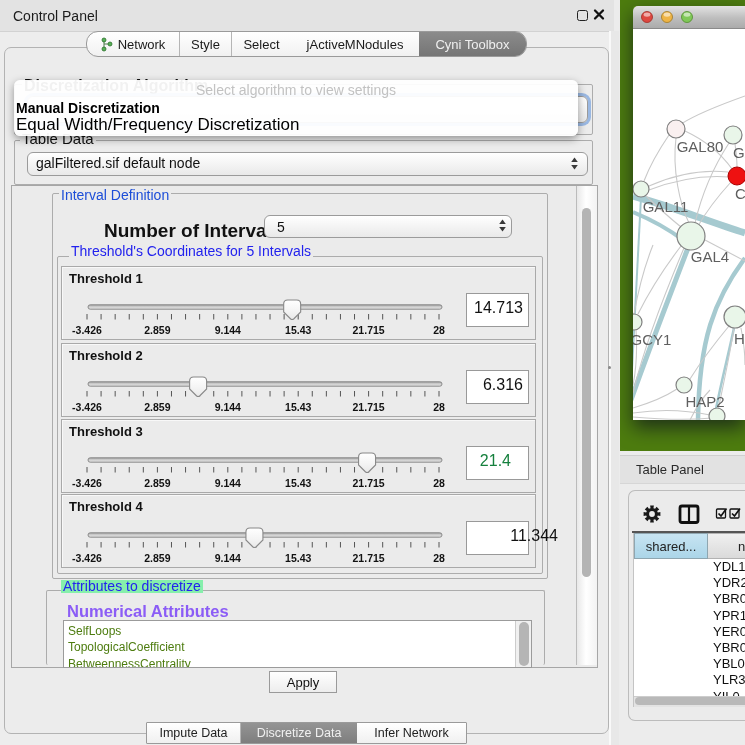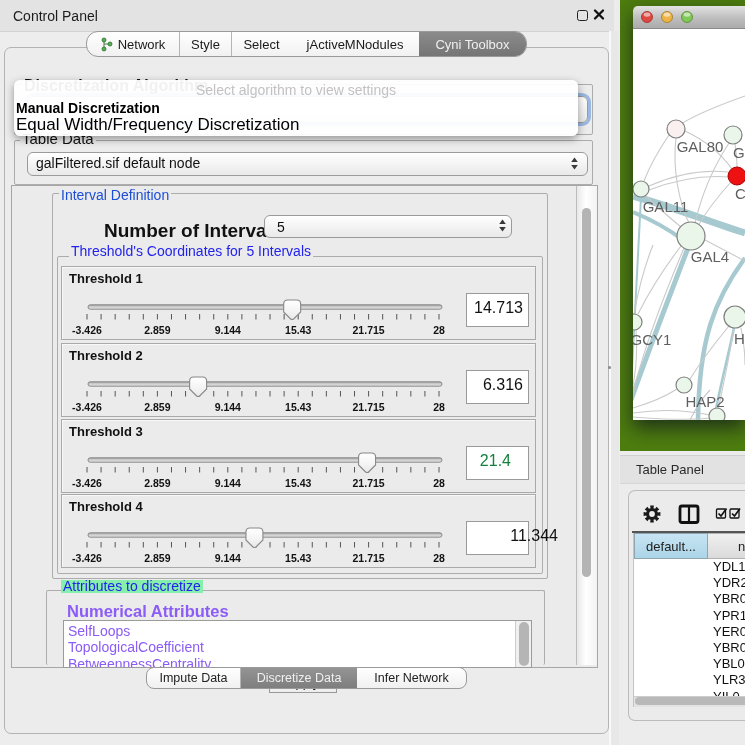--- a/index.html
+++ b/index.html
@@ -239,28 +239,28 @@
     <text x="368.6" y="562" font-size="10.5" font-weight="bold" fill="#111" text-anchor="middle" font-family="Liberation Sans">21.715</text>
     <text x="439" y="562" font-size="10.5" font-weight="bold" fill="#111" text-anchor="middle" font-family="Liberation Sans">28</text>
     <path d="M 245.9375357983835 532 Q 245.9375357983835 528 249.9375357983835 528 L 258.93753579838346 528 Q 262.93753579838346 528 262.93753579838346 532 L 262.93753579838346 540 L 255.9375357983835 547 Q 254.4375357983835 548 252.9375357983835 547 L 245.9375357983835 540 Z" fill="url(#thumbg)" stroke="#888888" stroke-width="1.1"></path>
   </svg>
 
 <div class="grp" style="left:46px;top:590px;width:497px;height:74px;border-bottom:none;"></div>
 <div class="grplbl" style="left:61px;top:580px;font-size:14px;color:#2222ee;background:#86efac;">Attributes to discretize</div>
 <div class="abs" style="left:67px;top:602px;font-size:16.5px;font-weight:bold;color:#8b5cf6;text-align:right;">Numerical Attributes</div>
 
 <div class="abs" style="left:63px;top:620px;width:467px;height:46px;background:#ffffff;border:1px solid #9b9b9b;overflow:hidden;">
-  <div style="position:absolute;left:4px;top:2px;font-size:14px;color:#8b5cf6;line-height:16.4px;">SelfLoops<br>TopologicalCoefficient<br>BetweennessCentrality</div>
+  <div style="position:absolute;left:4px;top:2px;font-size:12px;color:#4d7c0f;line-height:16.4px;">SelfLoops<br>TopologicalCoefficient<br>BetweennessCentrality</div>
   <div style="position:absolute;right:0;top:0;width:15px;height:46px;background:#f0f0f0;border-left:1px solid #ccc;"></div>
   <div style="position:absolute;right:2px;top:1px;width:10px;height:44px;background:#b5b5b5;border-radius:5px;"></div>
 </div>
 
 <div class="abs" style="left:269px;top:671px;width:66px;height:20px;border:1px solid #9a9a9a;border-radius:0;background:linear-gradient(#ffffff,#ededed);display:flex;align-items:center;justify-content:center;font-size:13px;color:#111;">Apply</div>
 
-<div class="abs" style="left:146px;top:667px;width:319px;height:20px;border:1px solid #9a9a9a;border-radius:8px;background:linear-gradient(#ffffff,#f0f0f0);overflow:hidden;display:flex;">
+<div class="abs" style="left:146px;top:722px;width:319px;height:20px;border:1px solid #9a9a9a;border-radius:1px;background:linear-gradient(#ffffff,#f0f0f0);overflow:hidden;display:flex;">
   <div style="width:93px;border-right:1px solid #b5b5b5;display:flex;align-items:center;justify-content:center;font-size:12.5px;color:#222;">Impute Data</div>
   <div style="width:116px;background:linear-gradient(#949494,#7e7e7e);display:flex;align-items:center;justify-content:center;font-size:12.5px;color:#f0f0f0;">Discretize Data</div>
   <div style="flex:1;display:flex;align-items:center;justify-content:center;font-size:12.5px;color:#222;">Infer Network</div>
 </div>
 
 <div class="abs" style="left:14px;top:80px;width:564px;height:56px;background:rgba(255,255,255,0.94);border-radius:6px;box-shadow:0 3px 9px rgba(0,0,0,0.38);"></div>
 <div class="abs" style="left:196px;top:82px;font-size:14px;color:#c2c2c2;">Select algorithm to view settings</div>
 <div class="abs" style="left:16px;top:100px;font-size:14px;font-weight:bold;color:#000;">Manual Discretization</div>
 <div class="abs" style="left:16px;top:115px;font-size:17px;color:#000;">Equal Width/Frequency Discretization</div>
 
@@ -347,21 +347,21 @@
   <g stroke="#111" fill="none">
     <rect x="88.5" y="19" width="9" height="9" rx="1" stroke-width="1.3"></rect>
     <path d="M90.5 23.5 L93 26 L98.5 18.5" stroke-width="1.7"></path>
     <rect x="102" y="19" width="9" height="9" rx="1" stroke-width="1.3"></rect>
     <path d="M104 23.5 L106.5 26 L112 18.5" stroke-width="1.7"></path>
   </g>
 </svg>
 
 <div class="abs" style="left:632px;top:531px;width:113px;height:2px;background:#555555;"></div>
 <div class="abs" style="left:633px;top:533px;width:112px;height:174px;background:#ffffff;border-left:1px solid #c4c4c4;overflow:hidden;">
-  <div style="position:absolute;left:0;top:0;width:74px;height:26px;background:linear-gradient(#c7e4f2,#abd5e8);border:1px solid #8fa6b0;box-sizing:border-box;display:flex;align-items:center;justify-content:center;font-size:13px;color:#222;">default...</div>
+  <div style="position:absolute;left:0;top:0;width:74px;height:26px;background:linear-gradient(#c7e4f2,#abd5e8);border:1px solid #8fa6b0;box-sizing:border-box;display:flex;align-items:center;justify-content:center;font-size:13px;color:#222;">shared...</div>
   <div style="position:absolute;left:74px;top:0;width:38px;height:26px;background:linear-gradient(#f0f0f0,#dadada);border:1px solid #b2b2b2;border-left:none;box-sizing:border-box;display:flex;align-items:center;justify-content:flex-start;padding-left:30px;font-size:13px;color:#222;">n</div>
   <div style="position:absolute;left:79px;top:26px;font-size:13px;line-height:16.2px;color:#111;white-space:pre;">YDL1
 YDR2
 YBR0
 YPR1
 YER0
 YBR0
 YBL0
 YLR3
 YIL0</div>

